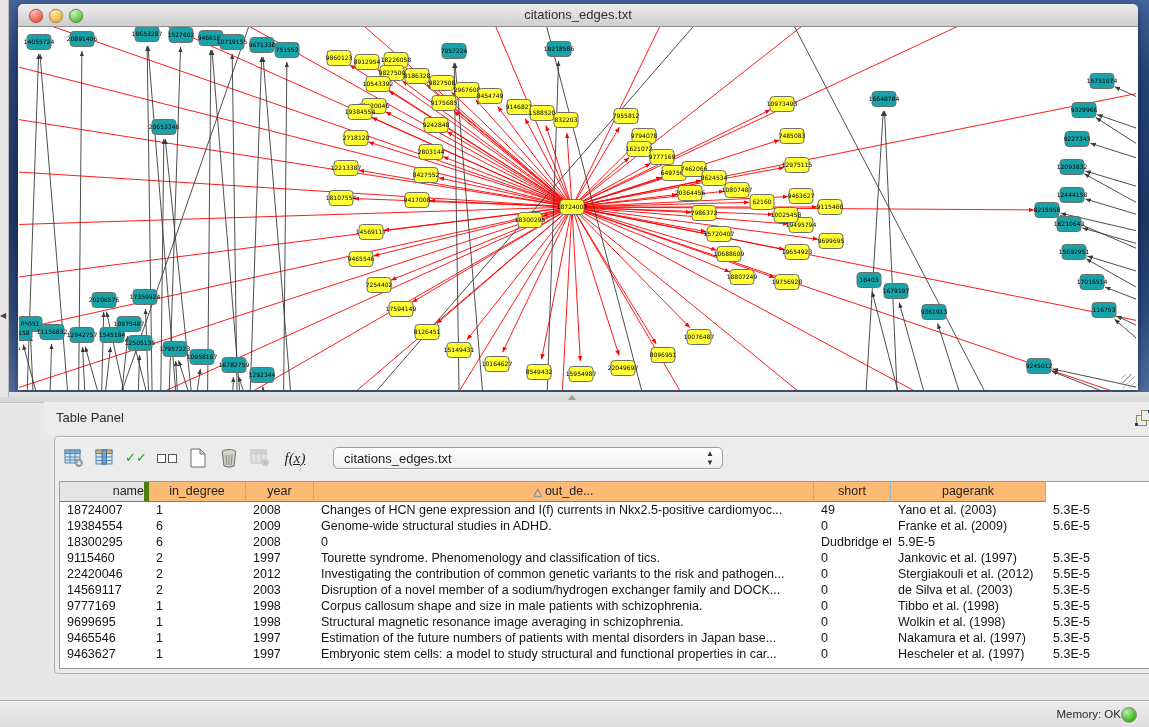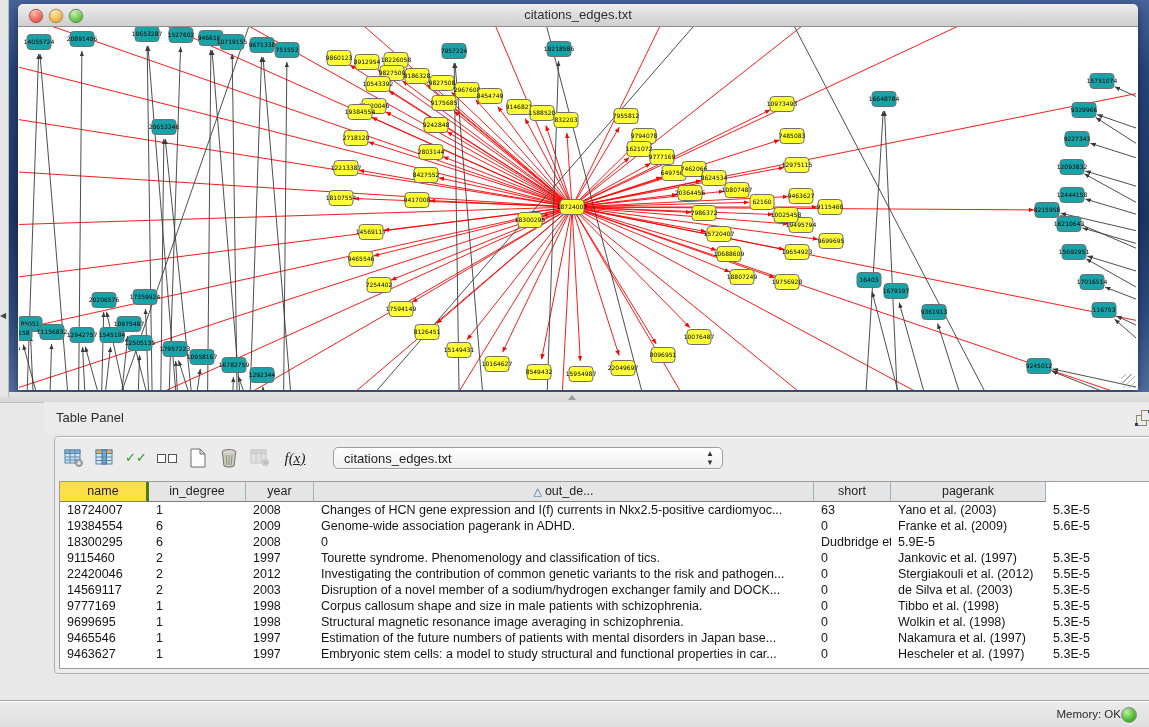--- a/index.html
+++ b/index.html
@@ -91,25 +91,25 @@
   .combo .arrows{position:absolute;right:8px;top:1px;font-size:8px;line-height:9px;color:#333;text-align:center;}
   
   .table-area{
     position:absolute;left:4px;top:44px;right:4px;bottom:4px;
     border:1px solid #9b9b9b;background:#fff;overflow:hidden;
   }
   .tgrid{position:absolute;left:0;top:0;right:16px;bottom:0;}
   .trow,.thead{display:grid;grid-template-columns:89px 97px 68px 500px 77px 155px 93px;}
   .thead{height:20px;}
   .thead .hcell{
-    background:#e5e5e5;border-right:1px solid #93b6c2;border-bottom:1px solid #7e7e7e;
+    background:#fdba74;border-right:1px solid #93b6c2;border-bottom:1px solid #7e7e7e;
     font-size:12.5px;color:#1e1e1e;text-align:center;line-height:19px;
     overflow:hidden;white-space:nowrap;
   }
-  .thead .hcell:first-child{background:#fde047;border-right:3px solid #4d7c0f;}
+  .thead .hcell:first-child{background:#e5e5e5;border-right:5px solid #4d7c0f;text-align:right;}
   .sort-tri{color:#2f6fae;font-size:11px;margin-right:3px;}
   .trow{height:16px;}
   .trow .cell{
     font-size:12.5px;color:#141414;line-height:16px;padding-left:7px;
     overflow:hidden;white-space:nowrap;
   }
   .vscroll{
     position:absolute;right:0;top:0;width:16px;bottom:0;
     background:#f6f6f6;border-left:1px solid #d0d0d0;
   }
@@ -815,29 +815,29 @@
             <div class="hcell"><span class="sort-tri">△</span>out_de...</div>
             <div class="hcell">short</div>
             <div class="hcell">pagerank</div>
           </div>
         <div id="tbody">
             <div class="trow">
               <div class="cell">18724007</div>
               <div class="cell">1</div>
               <div class="cell">2008</div>
               <div class="cell">Changes of HCN gene expression and I(f) currents in Nkx2.5-positive cardiomyoc...</div>
-              <div class="cell">63</div>
+              <div class="cell">49</div>
               <div class="cell">Yano et al. (2003)</div>
               <div class="cell">5.3E-5</div>
             </div>
             <div class="trow">
               <div class="cell">19384554</div>
               <div class="cell">6</div>
               <div class="cell">2009</div>
-              <div class="cell">Genome-wide association pagerank in ADHD.</div>
+              <div class="cell">Genome-wide structural studies in ADHD.</div>
               <div class="cell">0</div>
               <div class="cell">Franke et al. (2009)</div>
               <div class="cell">5.6E-5</div>
             </div>
             <div class="trow">
               <div class="cell">18300295</div>
               <div class="cell">6</div>
               <div class="cell">2008</div>
               <div class="cell">0</div>
               <div class="cell">Dudbridge et al. (2008)</div>

